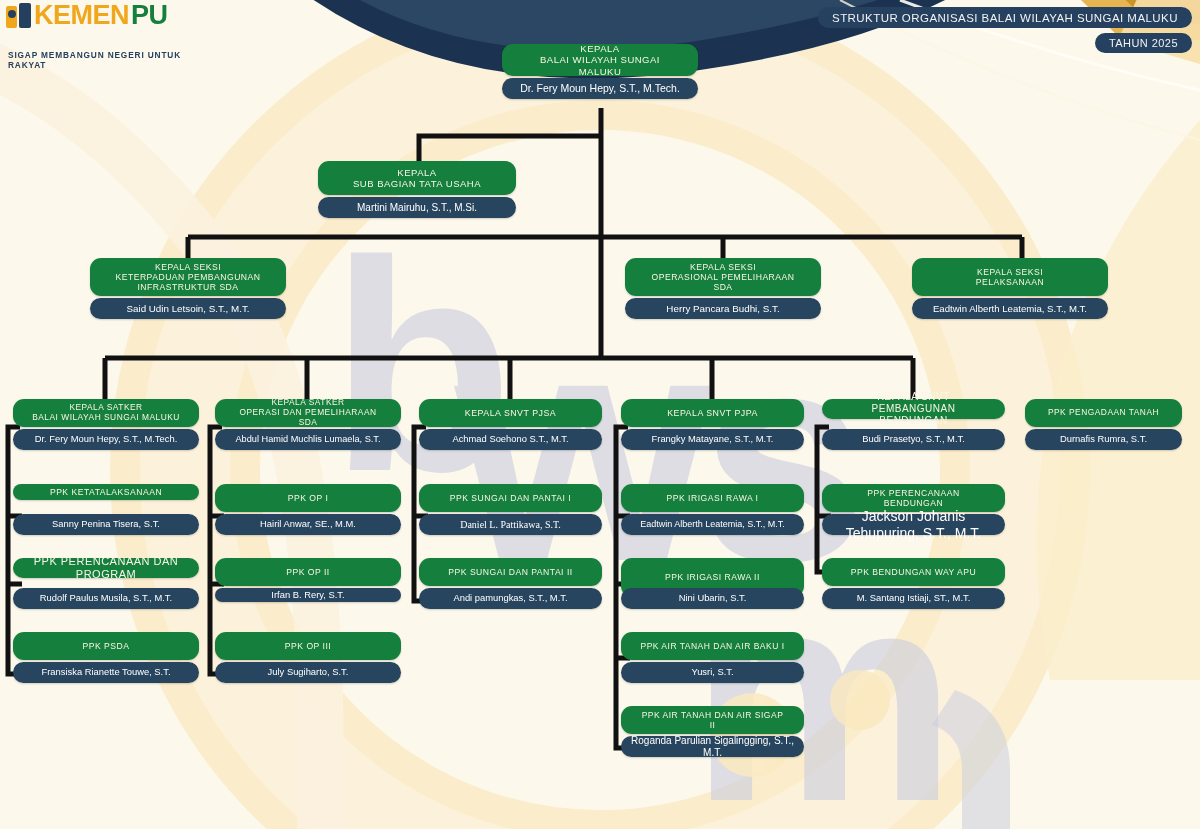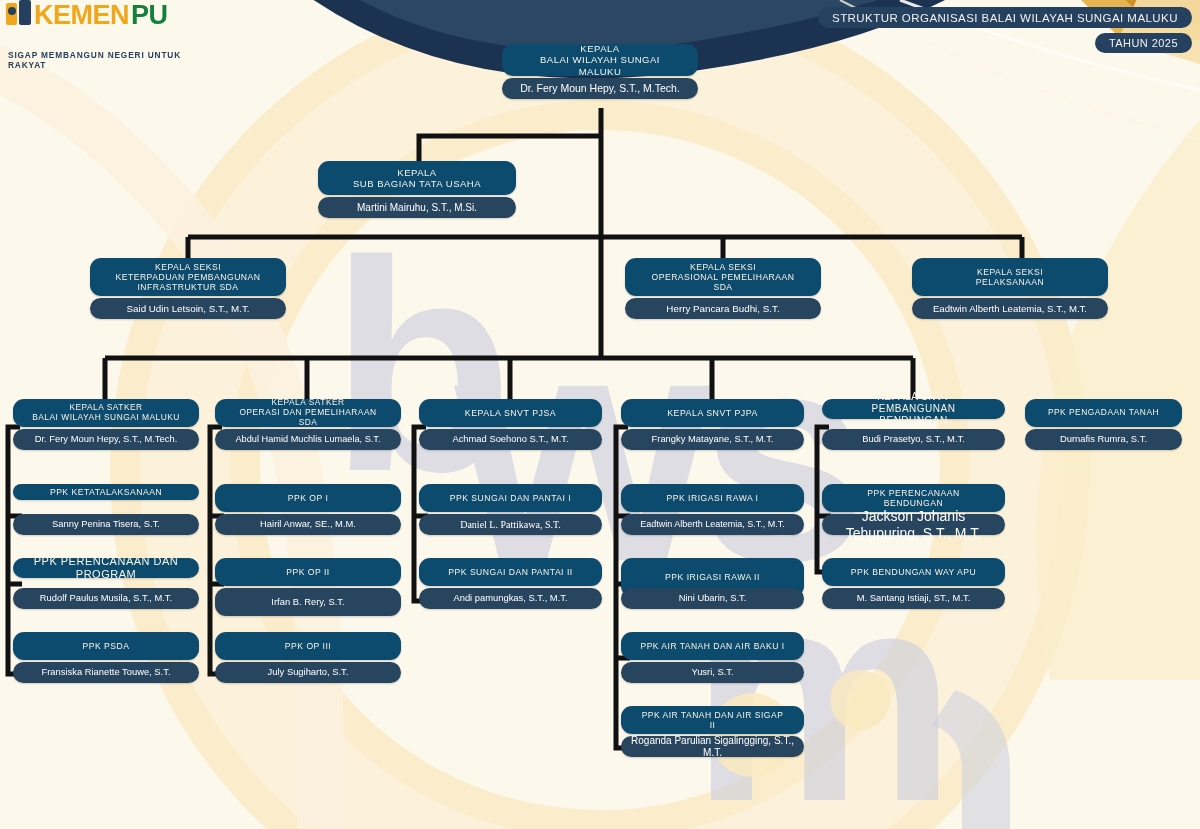--- a/index.html
+++ b/index.html
@@ -30,21 +30,21 @@
     letter-spacing:.45px;
     display:flex; align-items:center; justify-content:center;
     white-space:nowrap;
     z-index:6;
   }
   #hdr-title { right:8px; top:7px; height:21px; padding:0 14px; }
   #hdr-year  { right:8px; top:33px; height:20px; padding:0 14px; font-size:11px;}
 
   
   #logo { position:absolute; left:6px; top:0px; z-index:6; width:200px; }
-  #logo .l1 { display:flex; align-items:flex-start; gap:2px; }
+  #logo .l1 { display:flex; align-items:flex-end; gap:2px; }
   #logo .mark {
     width:26px;height:28px;position:relative;
   }
   #logo .mark .b1{position:absolute;left:0;top:3px;width:11px;height:22px;background:#F0A71B;border-radius:2px;}
   #logo .mark .b2{position:absolute;left:13px;top:0px;width:12px;height:25px;background:#25405F;border-radius:2px;}
   #logo .mark .dot{position:absolute;left:2px;top:7px;width:8px;height:8px;border-radius:50%;background:#25405F;}
   #logo .kemen { font-size:27px; font-weight:bold; color:#F0A71B; letter-spacing:-.5px; font-family:"Liberation Sans",sans-serif;}
   #logo .pu    { font-size:27px; font-weight:bold; color:#15803d; letter-spacing:-.5px;}
   #logo .tag {
     font-size:8.3px; font-weight:bold; color:#25405F; letter-spacing:.85px;
@@ -54,21 +54,21 @@
   
   .node { position:absolute; }
   .title-box, .name-box {
     position:absolute; left:0; width:100%;
     display:flex; align-items:center; justify-content:center;
     text-align:center;
     border-radius:11px;
     box-shadow:0 1px 2px rgba(0,0,0,.18);
   }
   .title-box {
-    background:#0c4a6e; color:#FBF5E6;
+    background:#15803d; color:#FBF5E6;
     letter-spacing:.5px;
     line-height:1.18;
     padding:3px 18px;
   }
   .name-box {
     background:#28455F; color:#FFFFFF;
     line-height:1.15;
     padding:2px 5px;
   }
   .title-box span, .name-box span { display:block; width:100%; }
@@ -260,21 +260,21 @@
         <span>PPK OP I</span>
       </div>
       <div class="name-box" style="top: 30px; height: 21px; font-size: 9.4px;">
         <span>Hairil Anwar, SE., M.M.</span>
       </div>
     </div>
     <div class="node" style="left: 215px; top: 558px; width: 186px;">
       <div class="title-box" style="top: 0px; height: 28px; font-size: 8.6px;">
         <span>PPK OP II</span>
       </div>
-      <div class="name-box" style="top: 30px; height: 28px; font-size: 9.4px;">
+      <div class="name-box" style="top: 30px; height: 14px; font-size: 9.4px;">
         <span>Irfan B. Rery, S.T.</span>
       </div>
     </div>
     <div class="node" style="left: 215px; top: 632px; width: 186px;">
       <div class="title-box" style="top: 0px; height: 28px; font-size: 8.6px;">
         <span>PPK OP III</span>
       </div>
       <div class="name-box" style="top: 30px; height: 21px; font-size: 9.4px;">
         <span>July Sugiharto, S.T.</span>
       </div>

